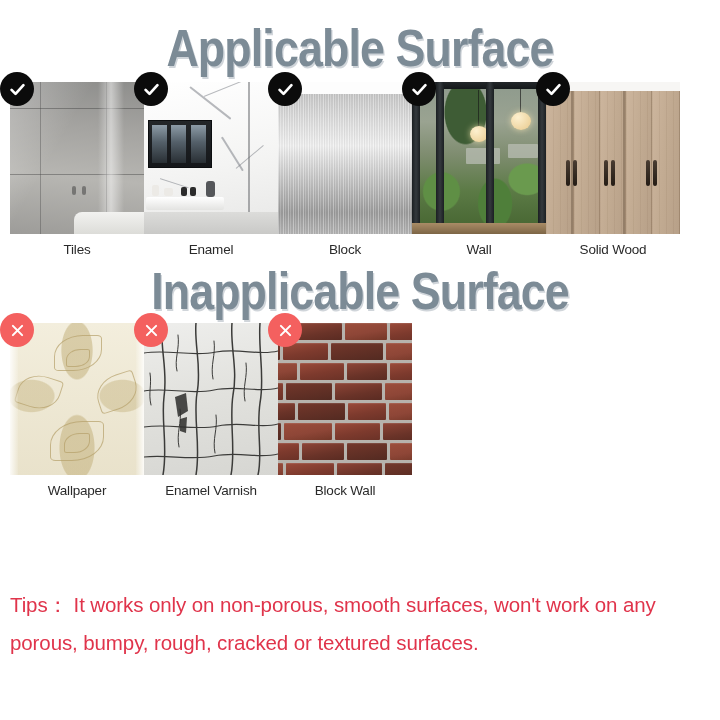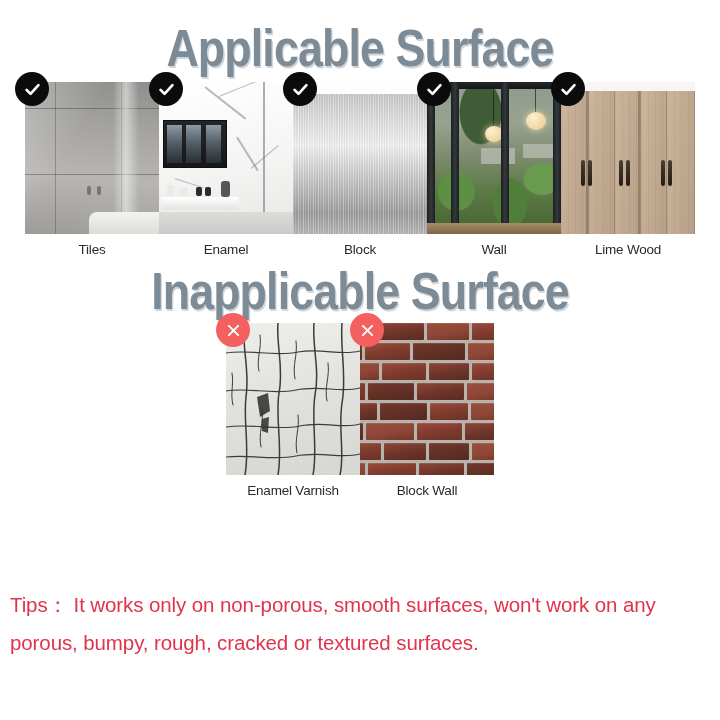--- a/index.html
+++ b/index.html
@@ -39,21 +39,21 @@
     padding-top: 22px;
   }
   #heading-inapplicable {
     font-size: 52px;
     padding-top: 8px;
   }
 
   
   .row {
     display: flex;
-    justify-content: center;
+    justify-content: flex-start;
     align-items: flex-start;
     padding: 0 10px;
     box-sizing: border-box;
     width: 720px;
   }
   #row-applicable { margin-top: 8px; }
   #row-inapplicable { margin-top: 6px; }
 
   .cell {
     width: 134px;
@@ -481,30 +481,53 @@
             <div class="handle" style="left:100px;top:78px;  height:26px;"></div>
             <div class="handle" style="left:107px;top:78px;  height:26px;"></div>
           </div>
         </div>
         <div class="badge check">
           <svg width="19" height="19" viewBox="0 0 24 24" aria-hidden="true">
             <path d="M4.5 12.5 L9.5 17.5 L19.5 6.5" fill="none" stroke="#ffffff" stroke-width="3.4" stroke-linecap="round" stroke-linejoin="round"></path>
           </svg>
         </div>
       </div>
-      <div class="cell-label">Lime Wood</div>
+      <div class="cell-label">Solid Wood</div>
     </div>
 
   </div>
 
   <div class="section-heading" id="heading-inapplicable">Inapplicable Surface</div>
 
   <div class="row" id="row-inapplicable">
 
 
+    <div class="cell">
+      <div class="thumb-wrap">
+        <div class="thumb">
+          <div class="art-wallpaper">
+            <div class="base"></div>
+            <div class="flourish" style="left:44px; top:12px;  width:46px; height:34px;"></div>
+            <div class="flourish" style="left:8px;  top:52px;  width:40px; height:32px; transform: rotate(18deg);"></div>
+            <div class="flourish" style="left:86px; top:52px;  width:40px; height:32px; transform: rotate(-18deg);"></div>
+            <div class="flourish" style="left:40px; top:98px;  width:52px; height:38px;"></div>
+            <div class="flourish" style="left:56px; top:26px;  width:22px; height:16px;"></div>
+            <div class="flourish" style="left:54px; top:110px; width:24px; height:18px;"></div>
+            <div class="edge" style="left:0;"></div>
+            <div class="edge" style="right:0; transform: scaleX(-1);"></div>
+          </div>
+        </div>
+        <div class="badge cross">
+          <svg width="17" height="17" viewBox="0 0 24 24" aria-hidden="true">
+            <path d="M5.5 5.5 L18.5 18.5 M18.5 5.5 L5.5 18.5" fill="none" stroke="#ffffff" stroke-width="2.9" stroke-linecap="round"></path>
+          </svg>
+        </div>
+      </div>
+      <div class="cell-label">Wallpaper</div>
+    </div>
 
 
     <div class="cell">
       <div class="thumb-wrap">
         <div class="thumb">
           <div class="art-crack">
             <div class="base"></div>
             <svg width="134" height="152" viewBox="0 0 134 152" style="position:absolute;inset:0;" aria-hidden="true">
               <g fill="none" stroke="#3b3b39" stroke-width="1.5" stroke-linecap="round">
                 <path d="M18 0 C16 26, 24 48, 20 74 C17 98, 24 124, 19 152"></path>

